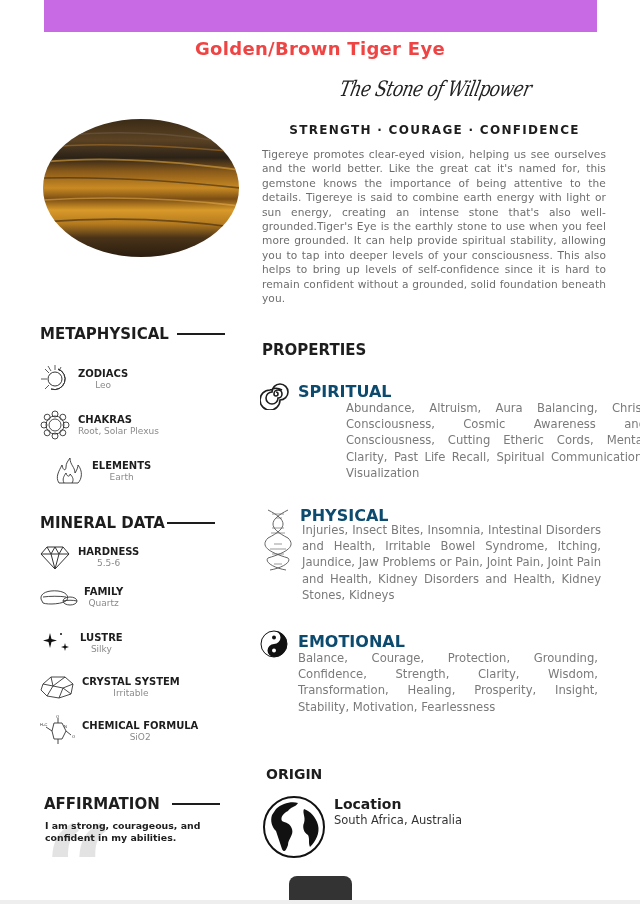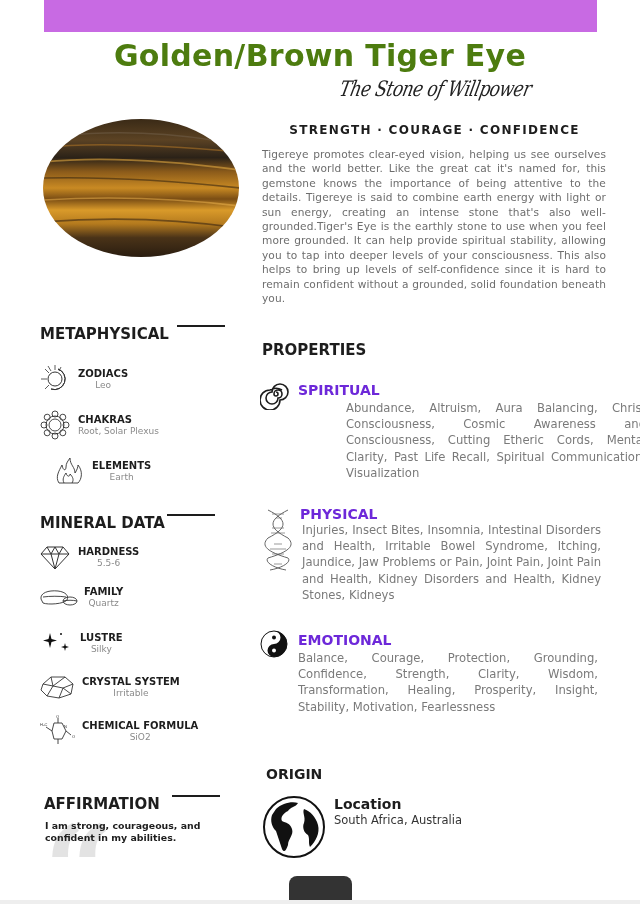--- a/index.html
+++ b/index.html
@@ -2,34 +2,34 @@
 <html><head>
 <meta charset="utf-8">
 <style>
   html, body { margin: 0; padding: 0; }
   body {
     width: 640px; height: 904px; position: relative; overflow: hidden;
     background: #ffffff; font-family: "Liberation Sans", "DejaVu Sans", sans-serif; color: #1a1a1a;
   }
   .abs { position: absolute; }
   .banner { left: 44px; top: 0; width: 553px; height: 32px; background: #c86ae3; }
-  .title { left: 0; width: 640px; top: 38px; text-align: center; font-family: "DejaVu Sans", sans-serif; font-weight: 700; font-size: 30px; letter-spacing: 0.3px; color: #4d7c0f; }
+  .title { left: 0; width: 640px; top: 38px; text-align: center; font-family: "DejaVu Sans", sans-serif; font-weight: 700; font-size: 18px; letter-spacing: 0.3px; color: #ef4444; }
   .subtitle { left: 340px; top: 78px; font-family: "DejaVu Serif", serif; font-style: italic; font-size: 17px; color: #222; letter-spacing: -0.5px; transform: skewX(-12deg) scaleY(1.25); }
   .stone { left: 42px; top: 118px; width: 198px; height: 140px; }
   .tagline { left: 262px; width: 345px; top: 123px; text-align: center; font-family: "DejaVu Sans", sans-serif; font-weight: 700; font-size: 12px; letter-spacing: 1.3px; color: #1d1d1d; }
   .desc { left: 262px; top: 147px; width: 344px; font-family: "DejaVu Sans", sans-serif; font-size: 10.6px; line-height: 14.4px; color: #6d6d6d; text-align: justify; letter-spacing: 0.1px; }
 
-  .sec-h { font-family: "DejaVu Sans", sans-serif; font-weight: 600; font-size: 15px; color: #1d1d1d; display: flex; align-items: flex-start; }
+  .sec-h { font-family: "DejaVu Sans", sans-serif; font-weight: 600; font-size: 15px; color: #1d1d1d; display: flex; align-items: center; }
   .sec-line { display: inline-block; height: 2px; background: #1d1d1d; margin-left: 8px; }
   .item { display: flex; align-items: center; position: absolute; }
   .item .ico { width: 34px; height: 34px; margin-right: 6px; display: flex; align-items: center; justify-content: center; }
   .item .lab { font-family: "DejaVu Sans", sans-serif; font-weight: 700; font-size: 10px; color: #1d1d1d; line-height: 12px; }
   .item .val { font-family: "DejaVu Sans", sans-serif; font-size: 9px; color: #8a8a8a; line-height: 11px; text-align: center; }
 
-  .prop-h { font-family: "DejaVu Sans", sans-serif; font-weight: 700; font-size: 14px; color: #6d28d9; }
+  .prop-h { font-family: "DejaVu Sans", sans-serif; font-weight: 700; font-size: 16px; color: #0c4a6e; }
   .prop-t { font-family: "DejaVu Sans", sans-serif; font-size: 11.6px; line-height: 16.2px; color: #7a7a7a; text-align: justify; }
 
   .quote-mark { left: 44px; top: 810px; font-family: "DejaVu Serif", serif; font-weight: 700; font-size: 120px; color: #e3e3e3; line-height: 1; }
   .affirm { left: 45px; top: 820px; width: 180px; font-family: "DejaVu Sans", sans-serif; font-weight: 700; font-size: 9.4px; line-height: 12px; color: #1d1d1d; }
   .tab-bottom { left: 289px; top: 876px; width: 63px; height: 28px; background: #333333; border-radius: 8px 8px 0 0; }
   .bottom-strip { left: 0; top: 900px; width: 640px; height: 4px; background: #eeeeee; }
 </style>
 </head>
 <body>
 

